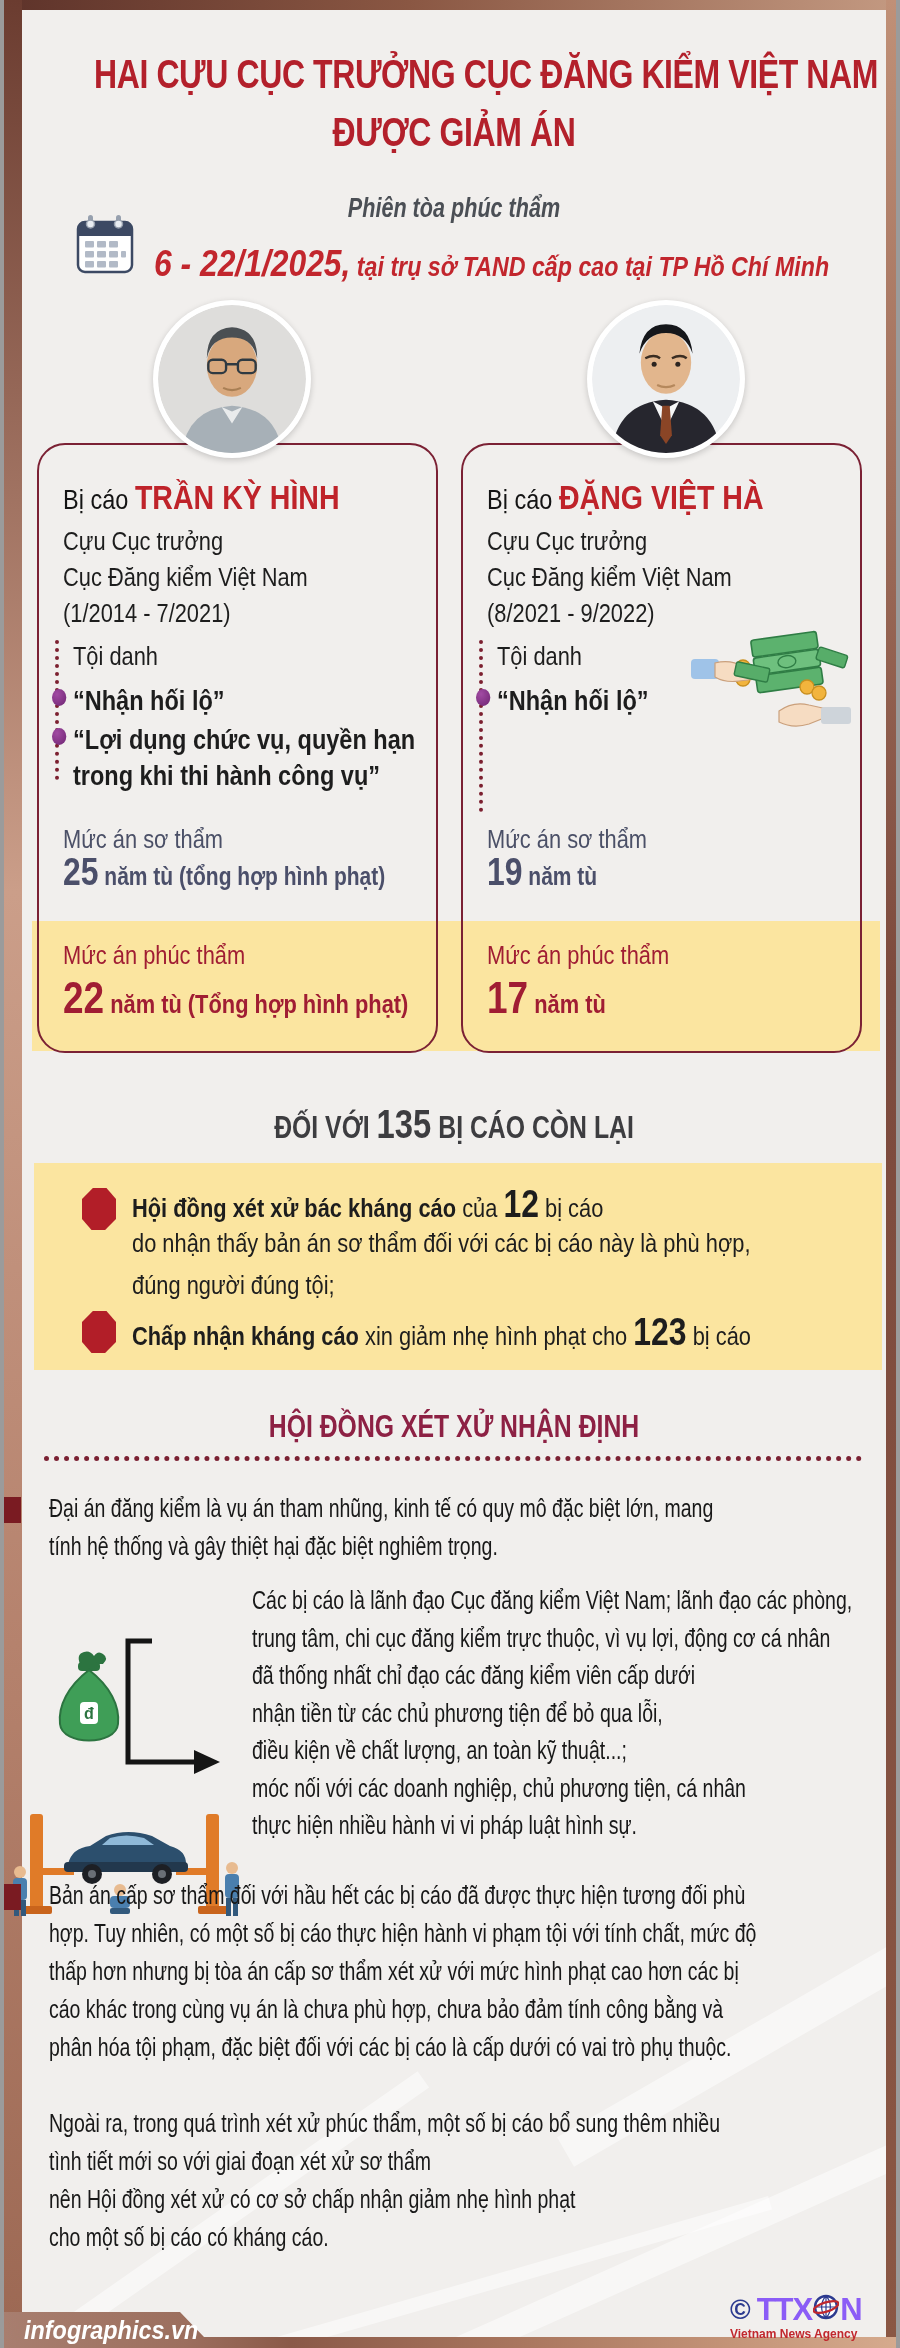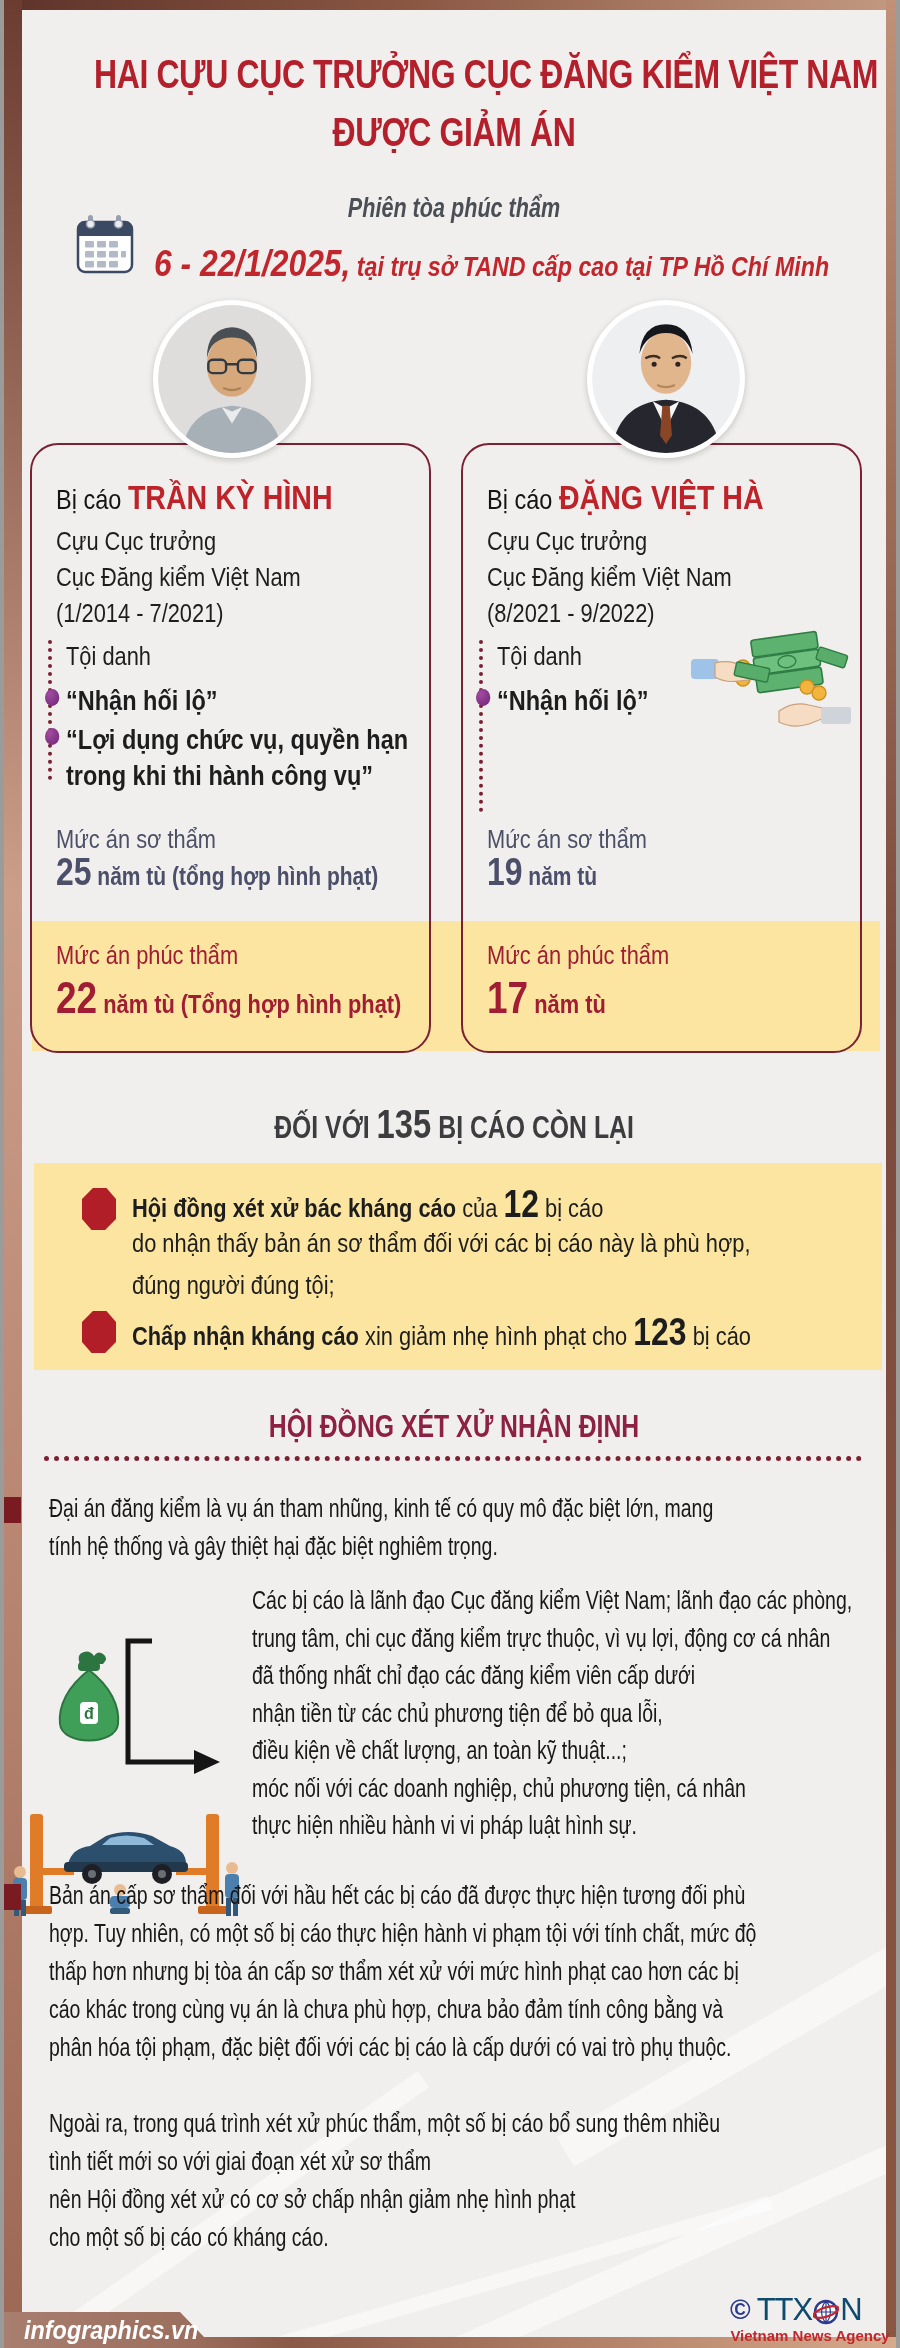--- a/index.html
+++ b/index.html
@@ -109,21 +109,21 @@
       <path d="M32 33 Q34 13 50 13 Q66 13 68 33 Q63 19 50 19 Q37 19 32 33 Z" fill="#15171b"></path>
       <path d="M36 36 q6 -3 10 0 M54 36 q6 -3 10 0" stroke="#3a2d22" stroke-width="1.6" fill="none"></path>
       <circle cx="42" cy="40" r="1.7" fill="#2b2420"></circle>
         <circle cx="58" cy="40" r="1.7" fill="#2b2420"></circle>
       <path d="M44 54 Q50 57 56 54" fill="none" stroke="#b5885c" stroke-width="1.5"></path>
     </svg>
   </div>
 
   <div class="band"></div>
 
-  <div class="card" style="left:26px">
+  <div class="card" style="left:33px">
     <div class="ln" style="left:24px;top:33px">
       <span style="font-size:28px;color:#141414">Bị cáo </span><span style="font-size:34px;font-weight:bold;color:#bf232a">TRẦN KỲ HÌNH</span>
     </div>
     <div class="ln" style="left:24px;top:82px">Cựu Cục trưởng</div>
     <div class="ln" style="left:24px;top:118px">Cục Đăng kiểm Việt Nam</div>
     <div class="ln" style="left:24px;top:154px">(1/2014 - 7/2021)</div>
 
     <div class="charges" style="left:16px;top:195px;height:140px">
       <div class="ln" style="position:relative;margin-top:2px">Tội danh</div>
       <div class="ln" style="position:relative;margin-top:14px;font-weight:bold;font-size:28px">
@@ -296,28 +296,28 @@
   <div class="ln body-ln" style="left:45px;top:2223px">cho một số bị cáo có kháng cáo.</div>
 
   <div class="abs" style="left:0;top:2312px;width:900px;height:36px;z-index:2;
               background:linear-gradient(to right,#a87e6f,#9c6f5e 20%,#8a5948 32%,#aa775f 58%,#c59579 82%,#d6ab8e);
               clip-path:polygon(0 0,176px 0,200px 25px,900px 25px,900px 36px,0 36px)"></div>
   <div class="ln" style="left:20px;top:2316px;z-index:3;color:#fff;font-size:26px;font-weight:bold;font-style:italic;transform:scaleX(.9)">infographics.vn</div>
 
   <div class="abs" style="left:726px;top:2294px;width:160px;height:46px;z-index:3">
     <div style="display:flex;align-items:center;gap:6px">
       <span style="color:#2c3a8f;font-size:28px;font-weight:bold;line-height:1">©</span>
-      <span style="color:#0c4a6e;font-size:31px;font-weight:normal;letter-spacing:-1px;line-height:1;display:flex;align-items:flex-end">
+      <span style="color:#8b5cf6;font-size:31px;font-weight:bold;letter-spacing:-1px;line-height:1;display:flex;align-items:flex-start">
         <span>TTX</span>
           <span style="display:inline-block;width:26px;height:26px;margin:0 1px">
           <svg viewBox="0 0 26 26" width="26" height="26">
             <circle cx="13" cy="13" r="11" fill="#ffffff" stroke="#2c3a8f" stroke-width="2.4"></circle>
             <path d="M13 2 v22 M2.5 13 h21 M13 2 a16 16 0 0 1 0 22 M13 2 a16 16 0 0 0 0 22" fill="none" stroke="#2c3a8f" stroke-width="1.2"></path>
             <ellipse cx="13" cy="13" rx="13" ry="4.6" fill="none" stroke="#c1272d" stroke-width="2.2" transform="rotate(-18 13 13)"></ellipse>
           </svg>
         </span>
           <span>N</span>
       </span>
     </div>
-    <div style="color:#c1272d;font-size:15px;font-weight:bold;text-align:center;margin-top:2px">Vietnam News Agency</div>
+    <div style="color:#c1272d;font-size:12px;font-weight:bold;text-align:left;margin-top:2px">Vietnam News Agency</div>
   </div>
 
 </div>
 
 </body></html>

